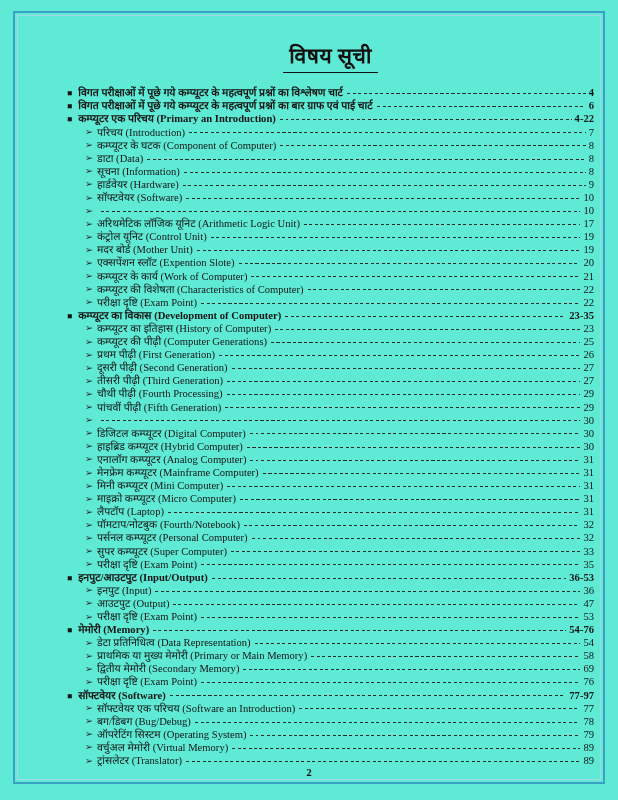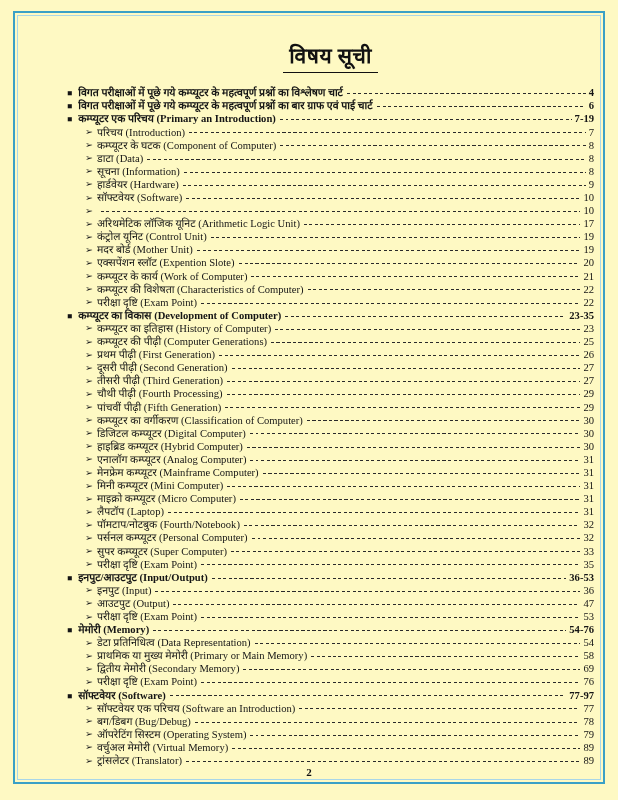--- a/index.html
+++ b/index.html
@@ -5,21 +5,21 @@
   html, body {
     margin: 0;
     padding: 0;
     background: #ffffff;
     font-family: "Liberation Serif", "DejaVu Serif", serif;
   }
   .page {
     position: relative;
     width: 618px;
     height: 800px;
-    background: #fef9c3;
+    background: #5eead4;
     overflow: hidden;
   }
   .frame-outer {
     position: absolute;
     inset: 11px 13px 16px 13px;
     border: 2px solid #3aa0c6;
     pointer-events: none;
   }
   .frame-inner {
     position: absolute;
@@ -117,21 +117,21 @@
     <span class="bullet">■</span>
     <span class="label">विगत परीक्षाओं में पूछे गये कम्प्यूटर के महत्वपूर्ण प्रश्नों का बार ग्राफ एवं पाई चार्ट</span>
     <span class="leader"></span>
     <span class="pagenum">6</span>
   </div>
 
   <div class="row lvl1">
     <span class="bullet">■</span>
     <span class="label">कम्प्यूटर एक परिचय (Primary an Introduction)</span>
     <span class="leader"></span>
-    <span class="pagenum">7-19</span>
+    <span class="pagenum">4-22</span>
   </div>
 
   <div class="row lvl2">
     <span class="bullet">➢</span>
     <span class="label">परिचय (Introduction)</span>
     <span class="leader"></span>
     <span class="pagenum">7</span>
   </div>
 
   <div class="row lvl2">
@@ -275,21 +275,20 @@
 
   <div class="row lvl2">
     <span class="bullet">➢</span>
     <span class="label">पांचवीं पीढ़ी (Fifth Generation)</span>
     <span class="leader"></span>
     <span class="pagenum">29</span>
   </div>
 
   <div class="row lvl2">
     <span class="bullet">➢</span>
-    <span class="label">कम्प्यूटर का वर्गीकरण (Classification of Computer)</span>
     <span class="leader"></span>
     <span class="pagenum">30</span>
   </div>
 
   <div class="row lvl2">
     <span class="bullet">➢</span>
     <span class="label">डिजिटल कम्प्यूटर (Digital Computer)</span>
     <span class="leader"></span>
     <span class="pagenum">30</span>
   </div>

